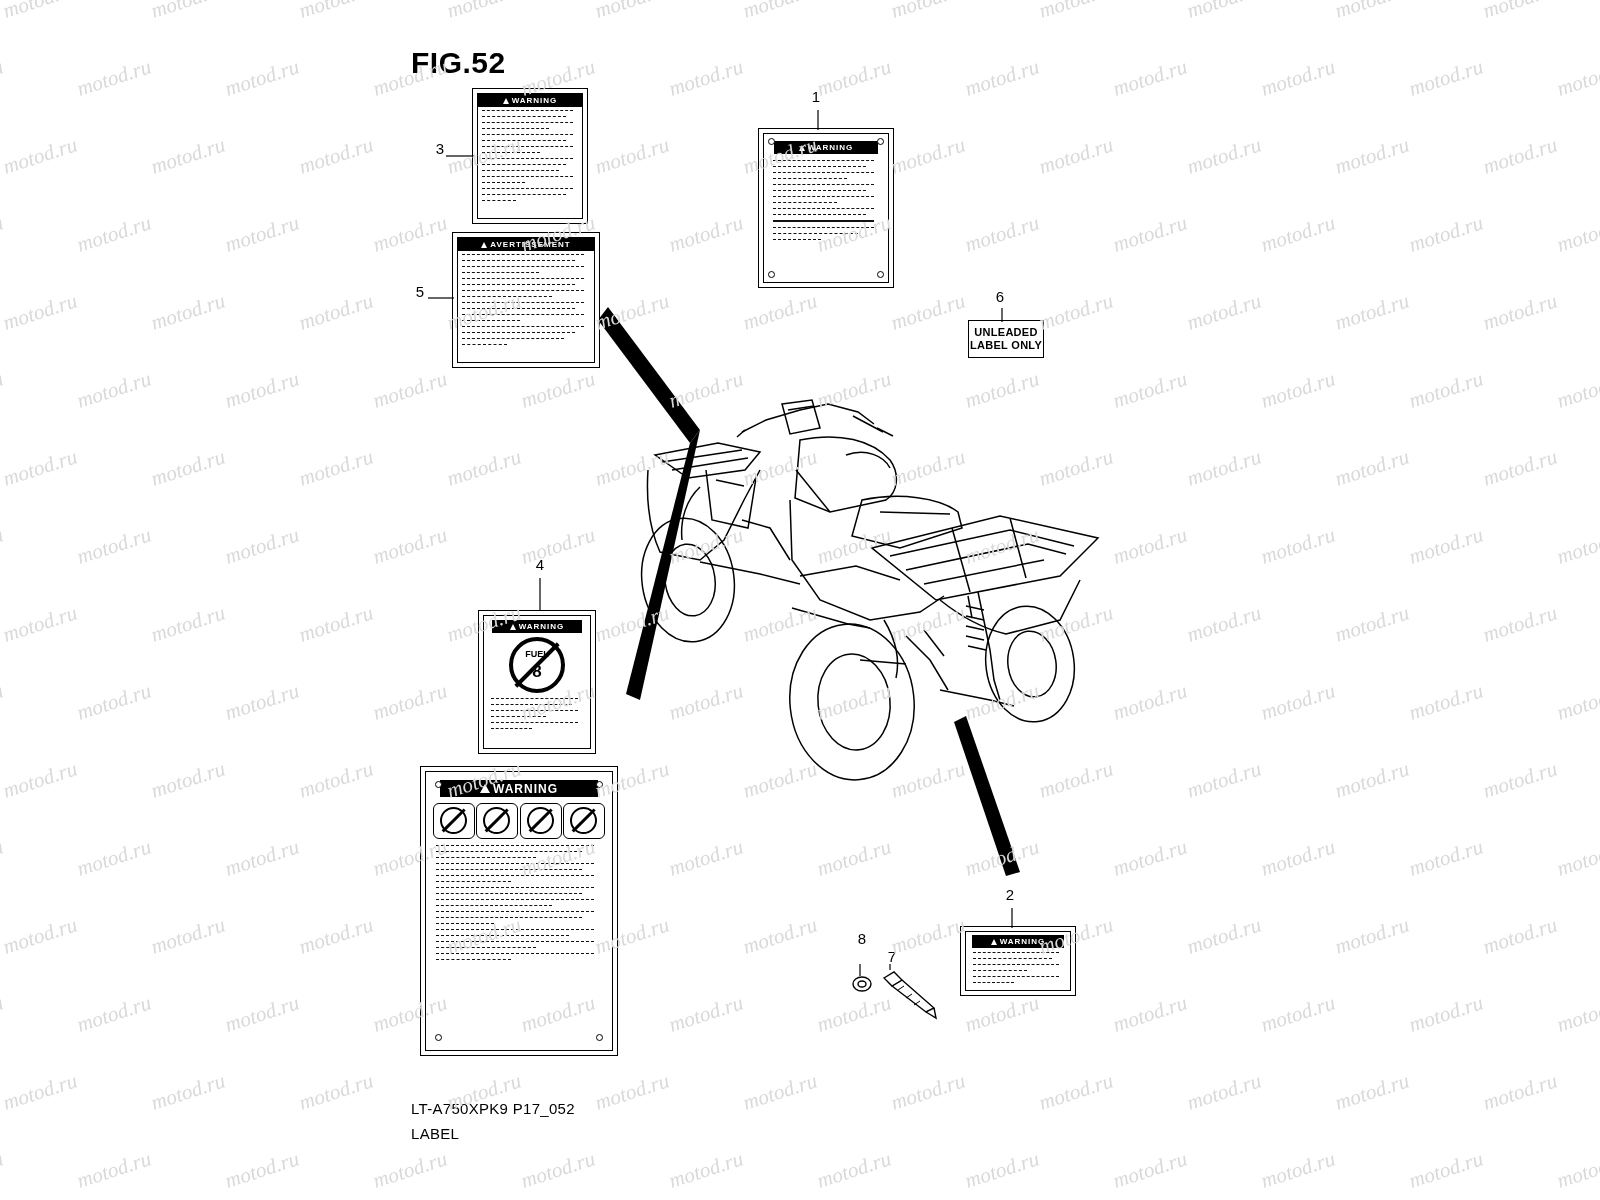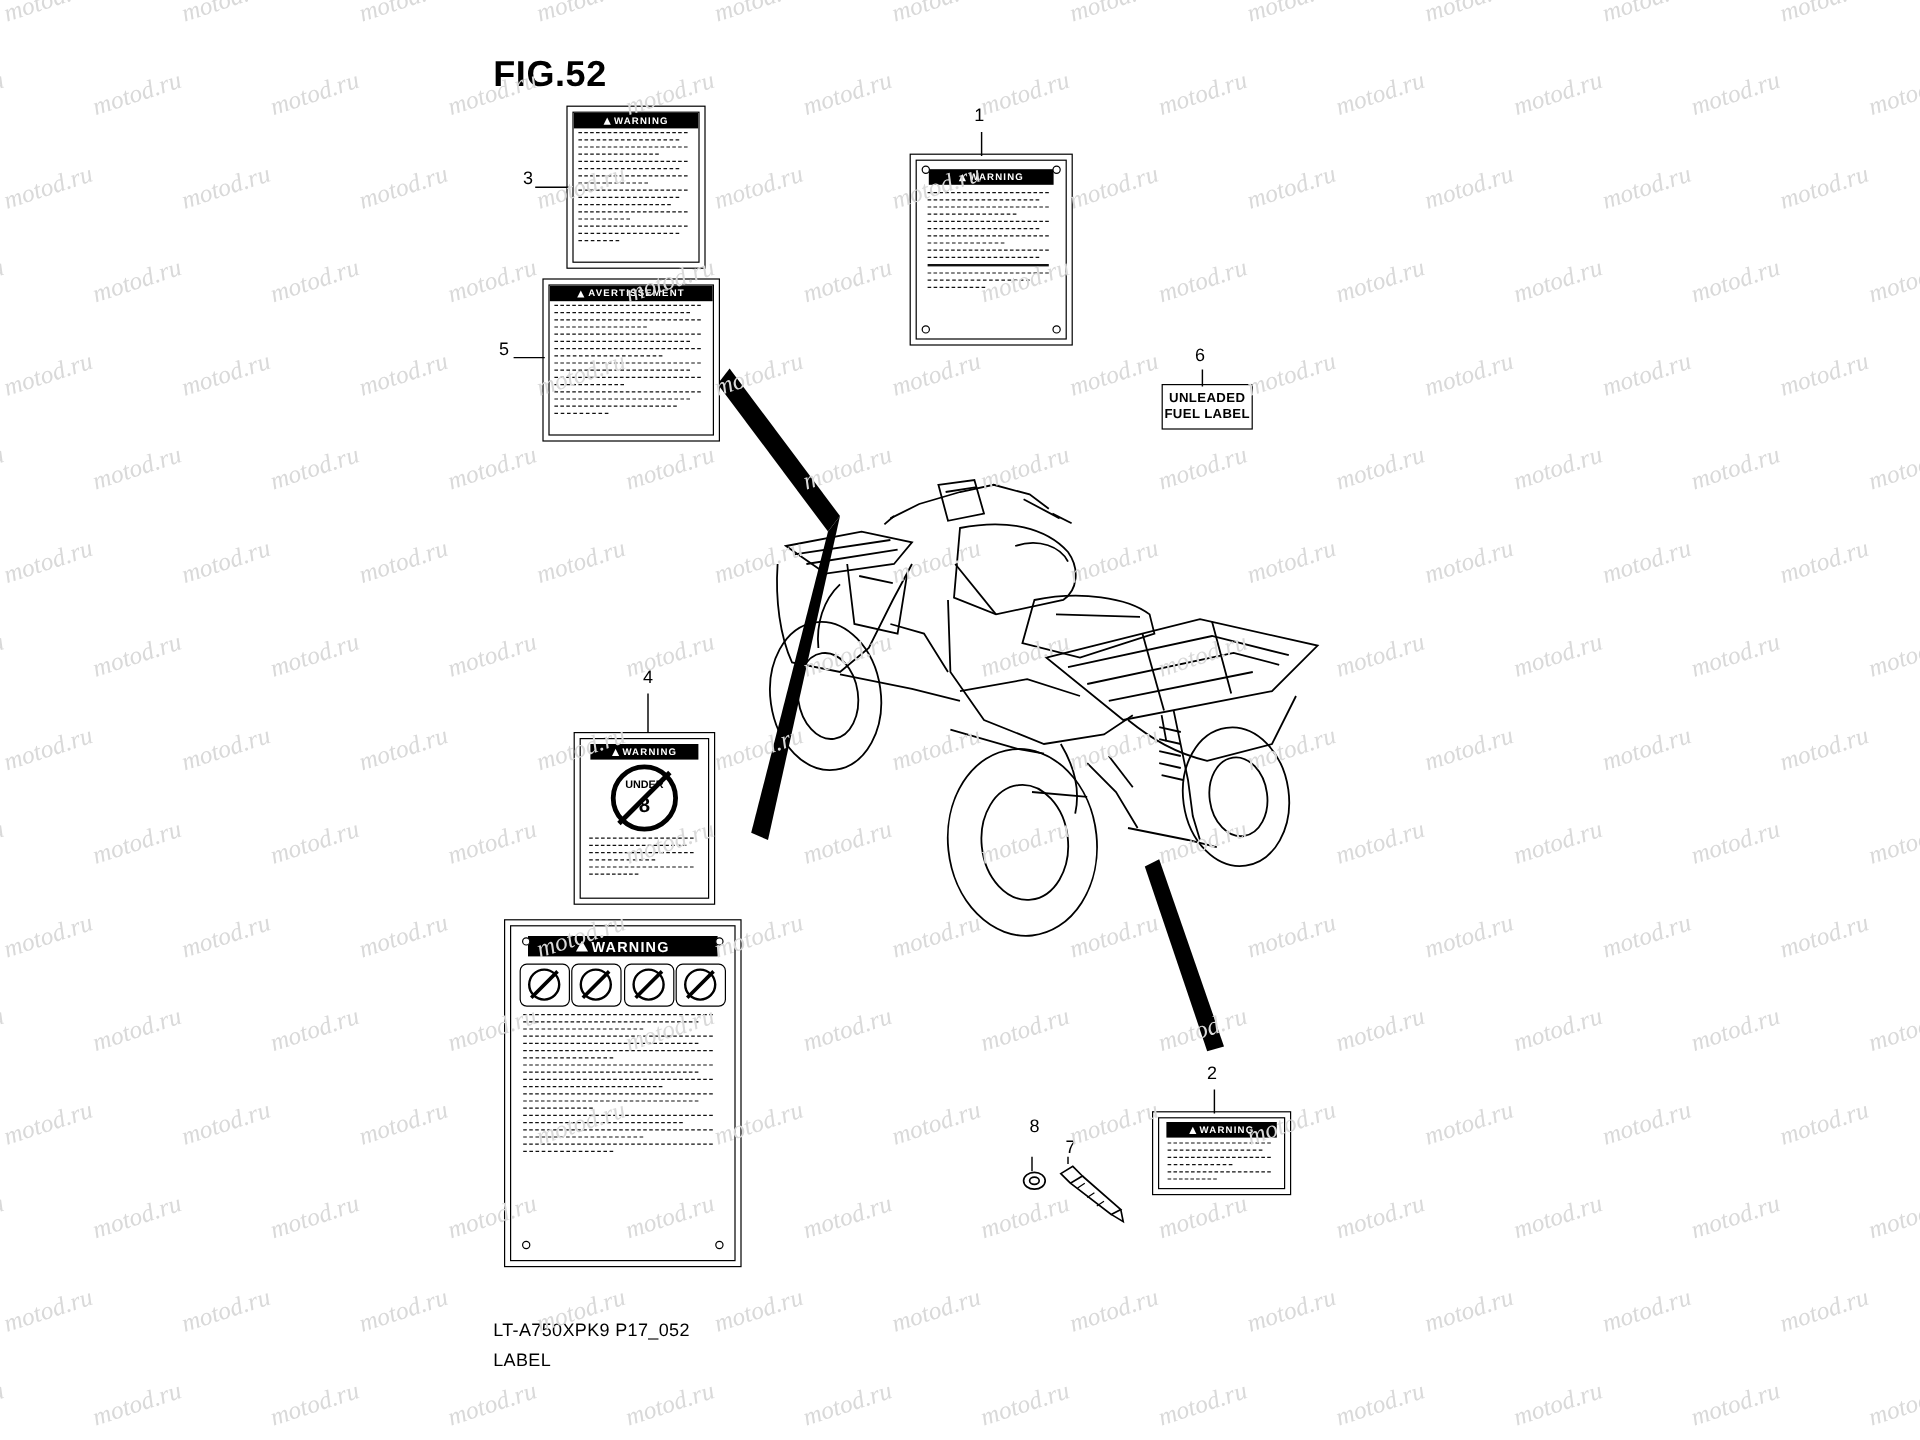--- a/index.html
+++ b/index.html
@@ -381,36 +381,36 @@
     <div class="screw" style="right:9px; top:9px;"></div>
     <div class="screw" style="left:9px; bottom:9px;"></div>
     <div class="screw" style="right:9px; bottom:9px;"></div>
   </div>
   <svg style="position:absolute;left:812px;top:108px" width="12" height="24">
     <line x1="6" y1="2" x2="6" y2="22" stroke="#000" stroke-width="1.2"></line>
   </svg>
 
   <div id="plate6" style="left:968px; top:320px; width:76px; height:38px;">
     <div>UNLEADED</div>
-    <div>FUEL LABEL</div>
+    <div>LABEL ONLY</div>
   </div>
   <svg style="position:absolute;left:996px;top:306px" width="12" height="18">
     <line x1="6" y1="2" x2="6" y2="16" stroke="#000" stroke-width="1.2"></line>
   </svg>
 
   <div class="plate" style="left:478px; top:610px; width:118px; height:144px;">
     <div class="inner">
       <div class="hdr" style="margin:4px 8px 0 8px">
         <span class="tri sm"></span>
         <span>WARNING</span>
       </div>
       <div class="u16wrap">
         <div class="u16circle"></div>
         <div class="u16slash"></div>
-        <div class="u16txt">UNDER</div>
+        <div class="u16txt">FUEL</div>
         <div class="u16num">8</div>
       </div>
       <div class="lines" style="padding:5px 7px 0 7px">
         <div class="ln dash w95"></div>
         <div class="ln dash w88"></div>
         <div class="ln dash w95"></div>
         <div class="ln dash w60"></div>
         <div class="ln dash w95"></div>
         <div class="ln dash w45"></div>
       </div>

